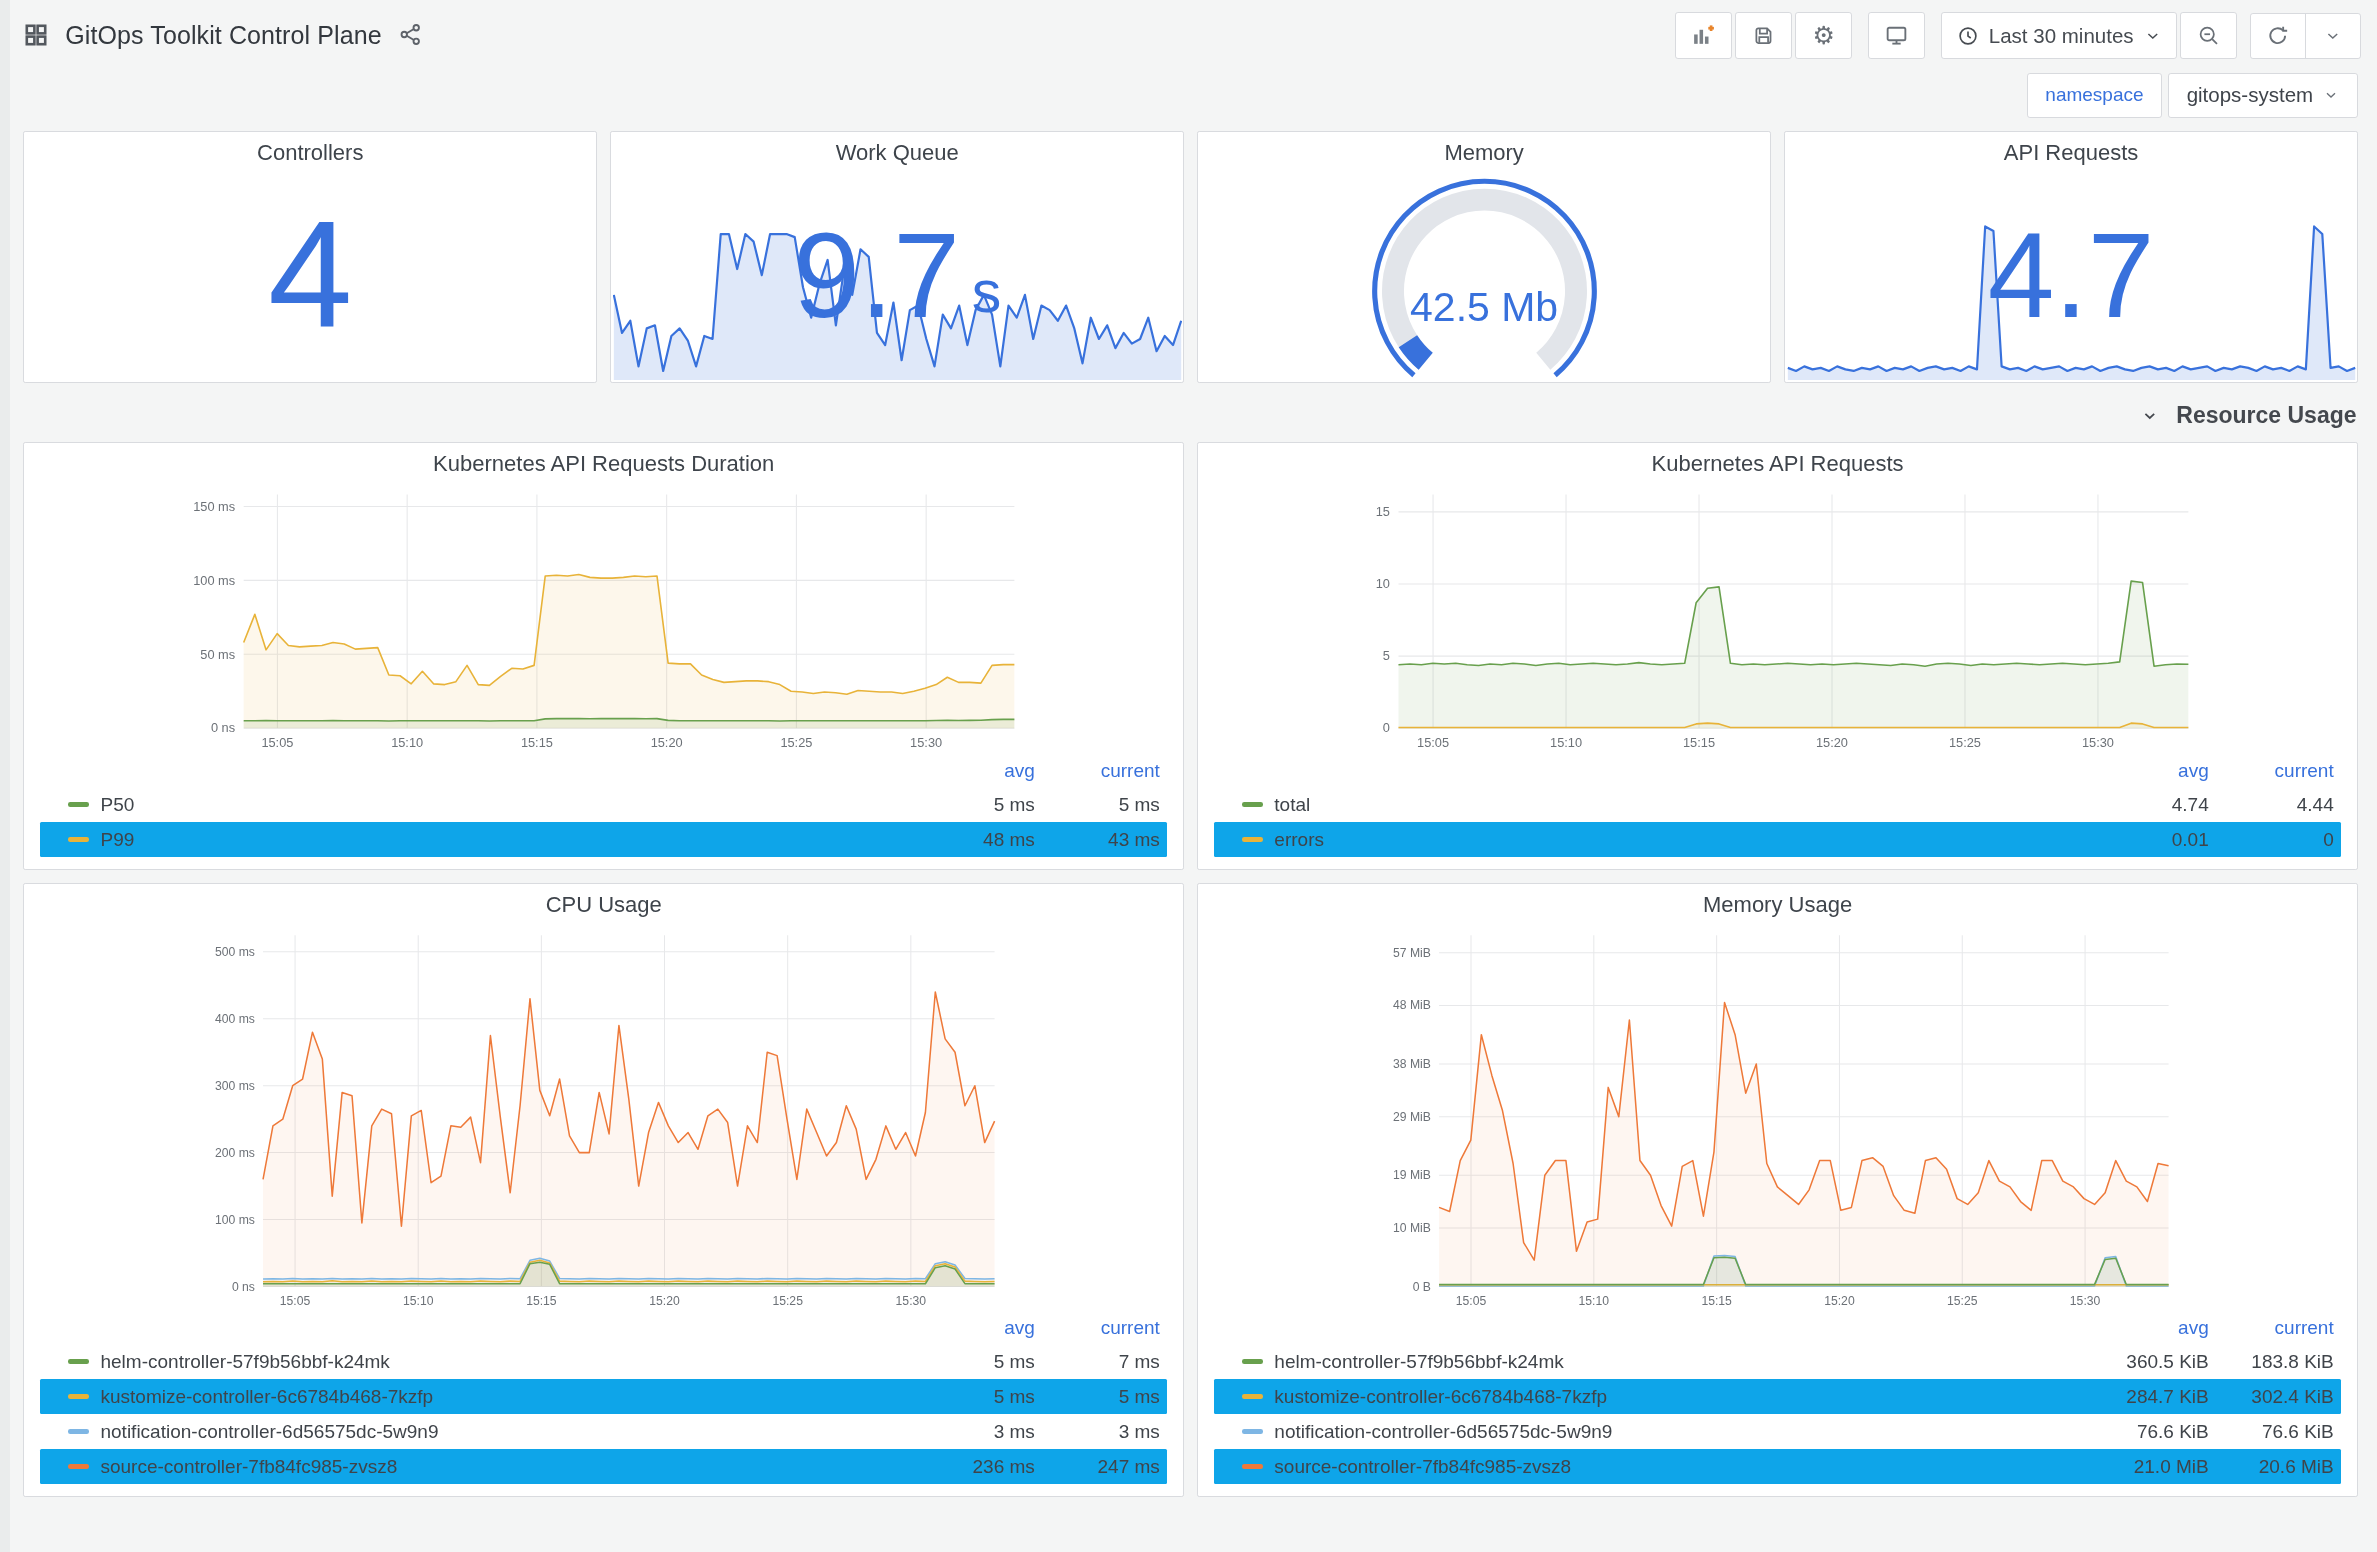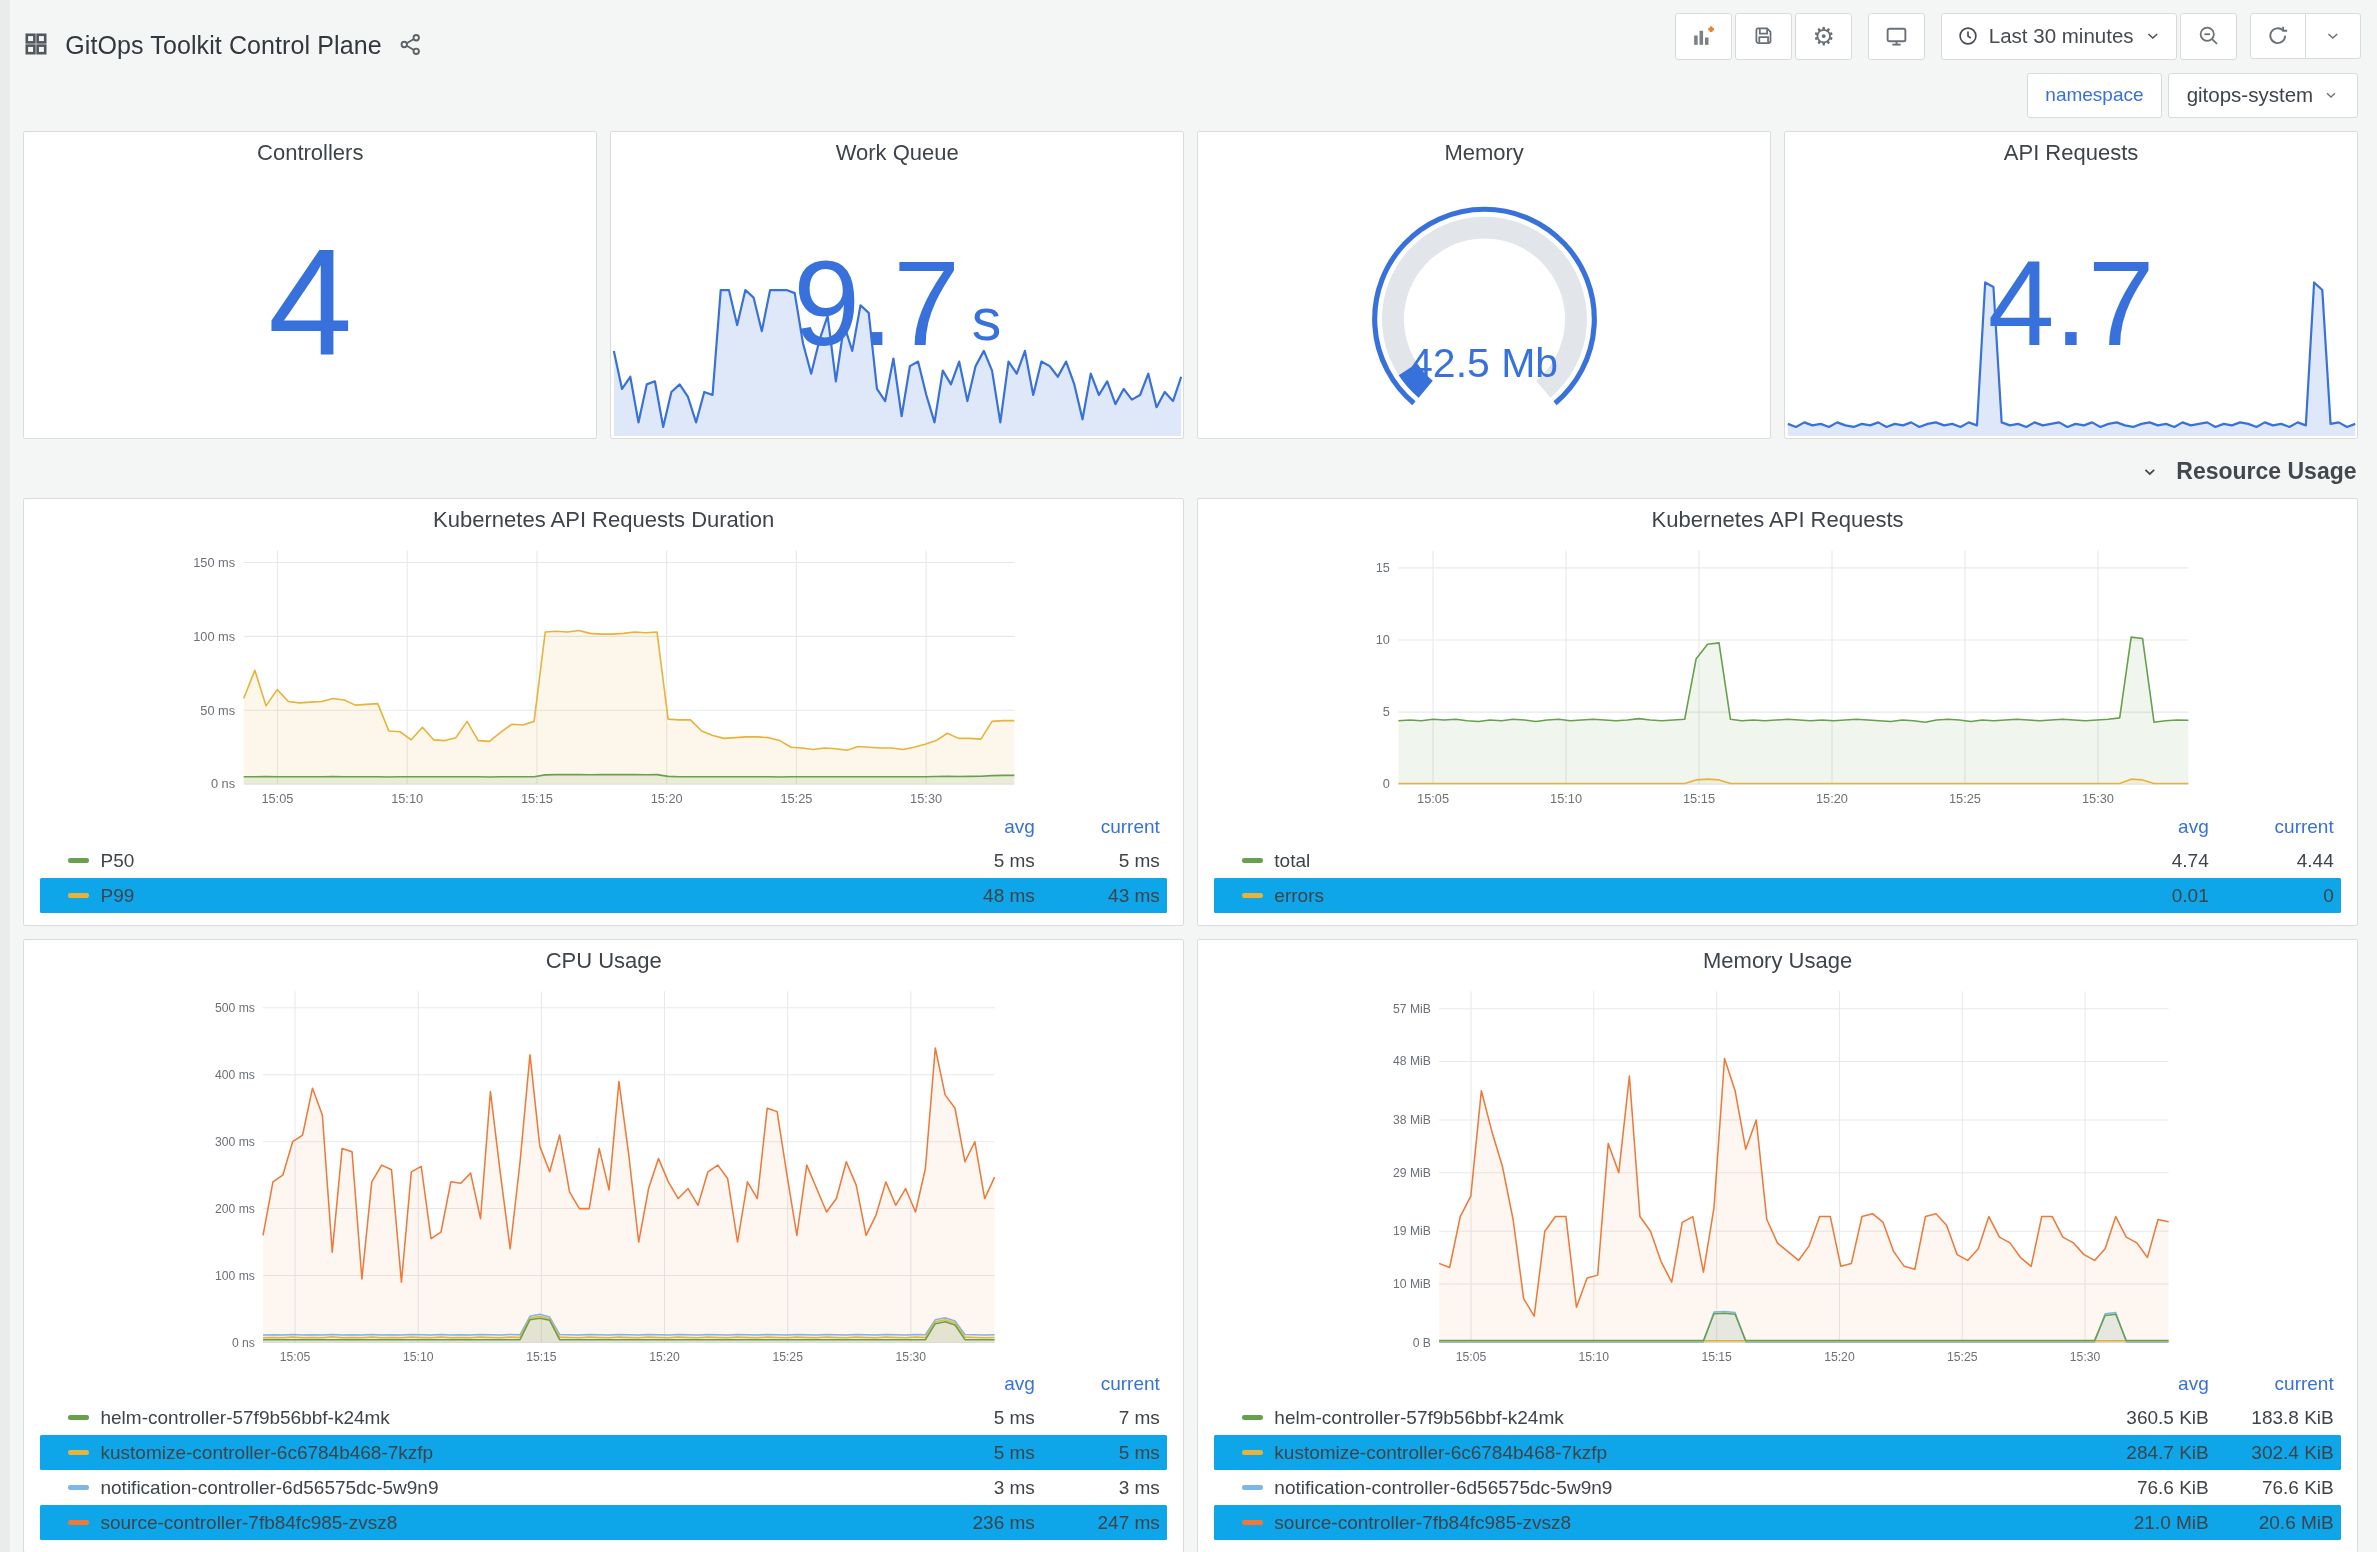--- a/index.html
+++ b/index.html
@@ -1,21 +1,21 @@
 <!DOCTYPE html>
 <html style="font-size:11.7px"><head>
 <meta charset="utf-8">
 <style>
   html,body{margin:0;padding:0;background:#f4f5f5;}
   body{width:2377px;height:1553px;font-family:"Liberation Sans",sans-serif;color:#41464c;overflow:hidden;position:relative;}
   body::before{content:"";position:absolute;left:0;top:0;bottom:0;width:10.3px;background:#eaecec;}
   .page{padding:0 11.7px 0 16px;}
 
   
-  .topbar{display:flex;align-items:flex-end;justify-content:space-between;padding:11.7px 4.4px 5.9px 7.3px;height:48px;}
+  .topbar{display:flex;align-items:center;justify-content:space-between;padding:11.7px 4.4px 5.9px 7.3px;height:48px;}
   .tb-left{display:flex;align-items:center;gap:16px;}
   .db-title{font-size:25px;font-weight:500;color:#33383e;margin:0;letter-spacing:0.1px;}
   .tb-right{display:flex;align-items:center;}
   .btn{height:47px;min-width:57px;background:#fff;border:1.5px solid #d8dade;border-radius:2.9px;
        display:flex;align-items:center;justify-content:center;color:#6a7077;box-sizing:border-box;margin-left:2.9px;}
   .btn svg{display:block;}
   .gap{width:13px;}
   .time-btn{padding:0 14.6px;gap:10.3px;font-size:20.5px;font-weight:500;color:#464b51;}
   .combo{display:flex;margin-left:13px;border:1.5px solid #d8dade;border-radius:2.9px;background:#fff;}
   .combo .seg{height:44px;min-width:54px;display:flex;align-items:center;justify-content:center;color:#6a7077;}
@@ -26,21 +26,21 @@
   .submenu{display:flex;align-items:center;gap:5.9px;padding:7.3px 7.3px 13px 7.3px;justify-content:flex-end;}
   .chip{height:45px;background:#fff;border:1.5px solid #d8dade;border-radius:2.9px;display:flex;align-items:center;padding:0 17.6px;box-sizing:border-box;}
   .chip-label{color:#3871dc;font-size:19px;font-weight:500;}
   .chip-value{font-size:20.5px;color:#3f444b;display:flex;align-items:center;gap:10.3px;}
 
   
   .panel{background:#fff;border:1.5px solid #d9dbdf;border-radius:2.2px;position:relative;box-sizing:border-box;overflow:hidden;}
   .panel-title{height:42px;display:flex;align-items:center;justify-content:center;font-size:22px;font-weight:500;color:#3e444b;cursor:pointer;flex:0 0 auto;}
 
   
-  .stat-row{display:grid;grid-template-columns:repeat(4,1fr);gap:13px;padding:0 7.3px;height:308px;}
+  .stat-row{display:grid;grid-template-columns:repeat(4,1fr);gap:13px;padding:0 7.3px;height:252px;}
   .stat-value{position:absolute;left:0;right:0;top:47px;bottom:11.7px;display:flex;align-items:center;justify-content:center;color:#3871dc;font-weight:500;z-index:2;pointer-events:none;}
   .v-big{font-size:152px;}
   .v-med{font-size:120px;}
   .v-unit{font-size:59px;margin-left:11.7px;margin-top:34px;}
   .spark{position:absolute;left:1.5px;right:1.5px;bottom:1.5px;height:155px;width:calc(100% - 2.9px);z-index:1;}
   .gauge-box{position:absolute;left:0;right:0;top:44px;bottom:4.4px;display:flex;align-items:center;justify-content:center;}
   .gauge-value{position:absolute;left:0;right:0;bottom:51px;text-align:center;font-size:41px;font-weight:500;color:#3871dc;}
 
   
   .section-row{display:flex;align-items:center;gap:18px;padding:19px 8.8px 13px 8.8px;font-size:23px;font-weight:700;color:#44484e;cursor:pointer;justify-content:flex-end;}

